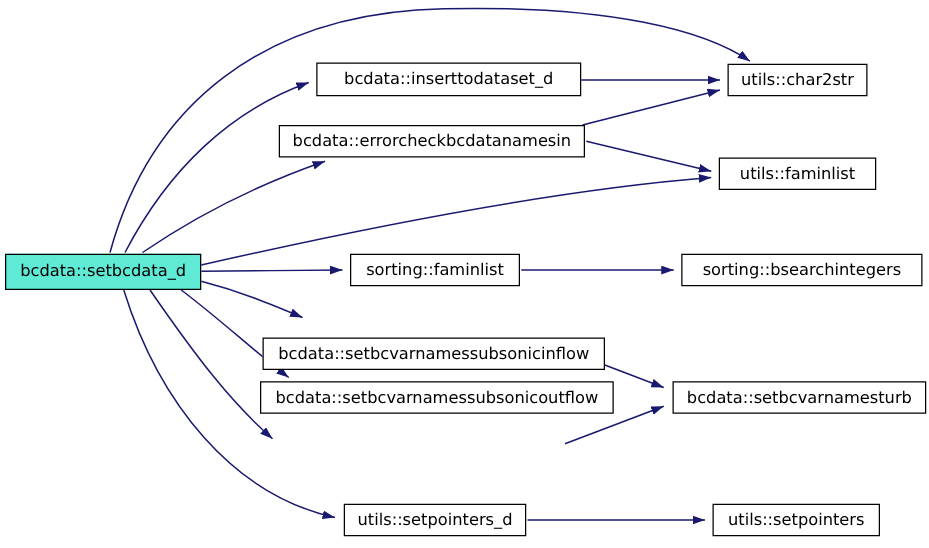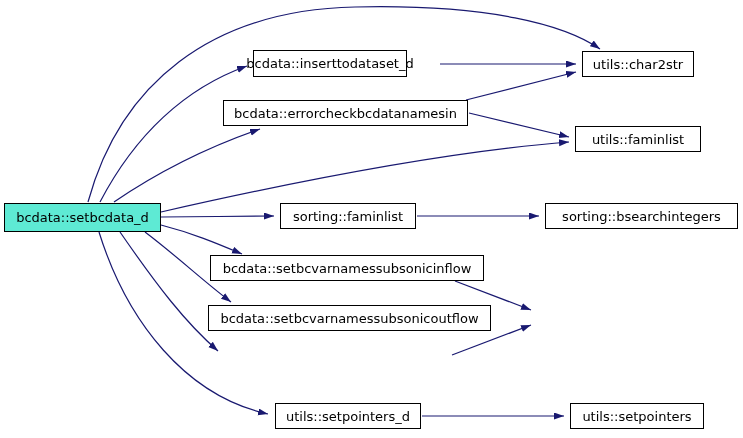--- a/index.html
+++ b/index.html
@@ -74,35 +74,36 @@
     <path class="edge" d="M 466,100 L 576,72" marker-end="url(#arrow)"></path>
     <path class="edge" d="M 469,113 L 569,137" marker-end="url(#arrow)"></path>
     <path class="edge" d="M 417,216 L 539,216" marker-end="url(#arrow)"></path>
     <path class="edge" d="M 455,281 L 531,310" marker-end="url(#arrow)"></path>
     <path class="edge" d="M 452,355 L 531,325" marker-end="url(#arrow)"></path>
     <path class="edge" d="M 422,416 L 564,416" marker-end="url(#arrow)"></path>
   </svg>
 
   <div class="node main" style="left:4px;   top:203px; width:157px; height:29px;">bcdata::setbcdata_d</div>
 
-  <div class="node" style="left:253px; top:50px;  width:154px; height:27px;">bcdata::inserttodataset_d</div>
+  <div class="node" style="left:253px; top:50px;  width:212px; height:27px;">bcdata::inserttodataset_d</div>
 
   <div class="node" style="left:582px; top:51px;  width:112px; height:26px;">utils::char2str</div>
 
   <div class="node" style="left:223px; top:100px; width:245px; height:26px;">bcdata::errorcheckbcdatanamesin</div>
 
   <div class="node" style="left:575px; top:126px; width:126px; height:26px;">utils::faminlist</div>
 
   <div class="node" style="left:280px; top:203px; width:136px; height:26px;">sorting::faminlist</div>
 
   <div class="node" style="left:545px; top:203px; width:193px; height:26px;">sorting::bsearchintegers</div>
 
-  <div class="node" style="left:210px; top:255px; width:274px; height:26px;">bcdata::setbcvarnamessubsonicinflow</div>
+  <div class="node" style="left:210px; top:270px; width:274px; height:26px;">bcdata::setbcvarnamessubsonicinflow</div>
 
   <div class="node" style="left:208px; top:305px; width:283px; height:26px;">bcdata::setbcvarnamessubsonicoutflow</div>
 
 
+  <div class="node" style="left:538px; top:305px; width:203px; height:26px;">bcdata::setbcvarnamesturb</div>
 
   <div class="node" style="left:275px; top:403px; width:146px; height:26px;">utils::setpointers_d</div>
 
   <div class="node" style="left:570px; top:403px; width:134px; height:26px;">utils::setpointers</div>
 
 </div>
 
 </body></html>

